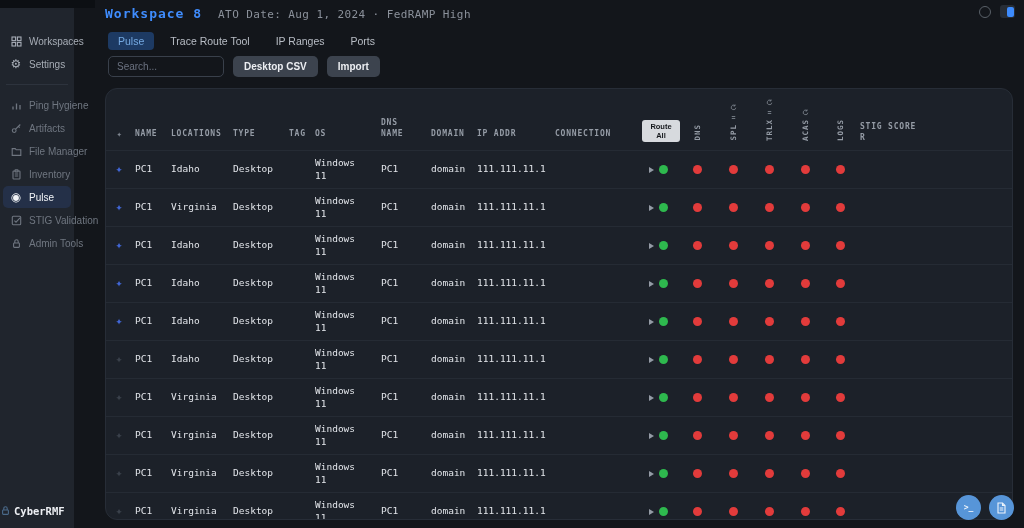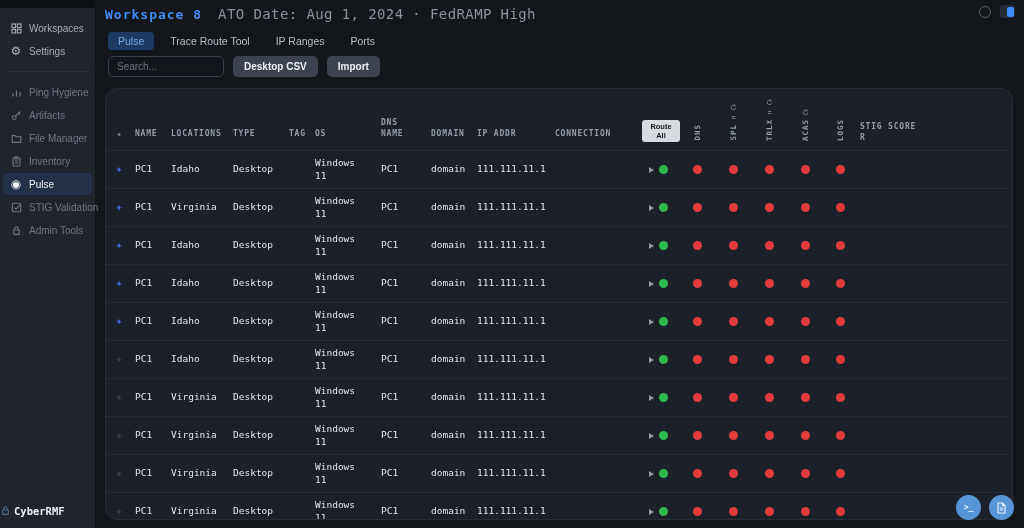--- a/index.html
+++ b/index.html
@@ -8,40 +8,40 @@
     background:#13161b;color:#dfe3e8;
     font-family:"Liberation Sans", sans-serif;
   }
   .mono{font-family:"DejaVu Sans Mono", monospace;}
 
   
   .topstrip{position:absolute;top:0;left:0;width:95px;height:8px;background:#0c0f13;}
 
   
   .sidebar{
-    position:absolute;top:8px;left:0;bottom:0;width:95px;box-sizing:border-box;
-    background:#20252d;display:flex;flex-direction:column;padding-top:8px;
+    position:absolute;top:8px;left:0;bottom:0;width:74px;box-sizing:border-box;
+    background:#20252d;display:flex;flex-direction:column;padding-top:21px;
   }
   .side-item{
     display:flex;align-items:center;gap:7px;padding:5px 7px;margin:1px 3px;
     color:#a7adb6;font-size:10px;border-radius:5px;cursor:pointer;white-space:nowrap;
   }
   .side-item .ic{width:12px;height:12px;display:flex;align-items:center;justify-content:center;flex:0 0 auto;font-size:11px;line-height:1;}
   .side-item.dim{color:#6f7680;}
   .side-item.active{background:#243048;color:#f2f4f7;}
   .side-divider{height:1px;background:#2d333d;margin:8px 6px;}
   .side-brand{margin-top:auto;display:flex;flex-direction:row;align-items:center;gap:3px;padding-bottom:8px;}
   .side-brand .blk{color:#4a6a8a;}
   .side-brand .bname{color:#edeff3;font-size:10.5px;font-weight:bold;}
 
   
   .main{position:absolute;left:95px;top:0;right:0;bottom:0;padding:6px 10px 0 10px;box-sizing:border-box;}
   .title-row{display:flex;align-items:baseline;gap:16px;height:18px;}
   .page-title{font-weight:bold;font-size:13px;color:#3f8cfd;letter-spacing:1px;}
-  .subtitle{font-size:14px;color:#8b919b;letter-spacing:0.4px;}
+  .subtitle{font-size:11px;color:#8b919b;letter-spacing:0.4px;}
   .tabs-row{display:flex;gap:6px;margin-top:8px;margin-left:3px;}
   .tab{font-size:10.5px;color:#b8bdc5;padding:3px 10px;border-radius:4px;cursor:pointer;}
   .tab.active{background:#1d3a63;color:#74a9e2;}
   .controls-row{display:flex;margin-top:6px;margin-left:3px;align-items:center;}
   .search-input{
     width:98px;background:transparent;border:1px solid #39404b;border-radius:5px;
     color:#c6ccd4;font-size:10px;padding:4px 8px;outline:none;
   }
   .search-input::placeholder{color:#6b7280;}
   .btn{background:#3c434e;color:#eceef2;font-size:10px;font-weight:bold;border:none;border-radius:5px;padding:5px 11px;margin-left:9px;cursor:pointer;}

